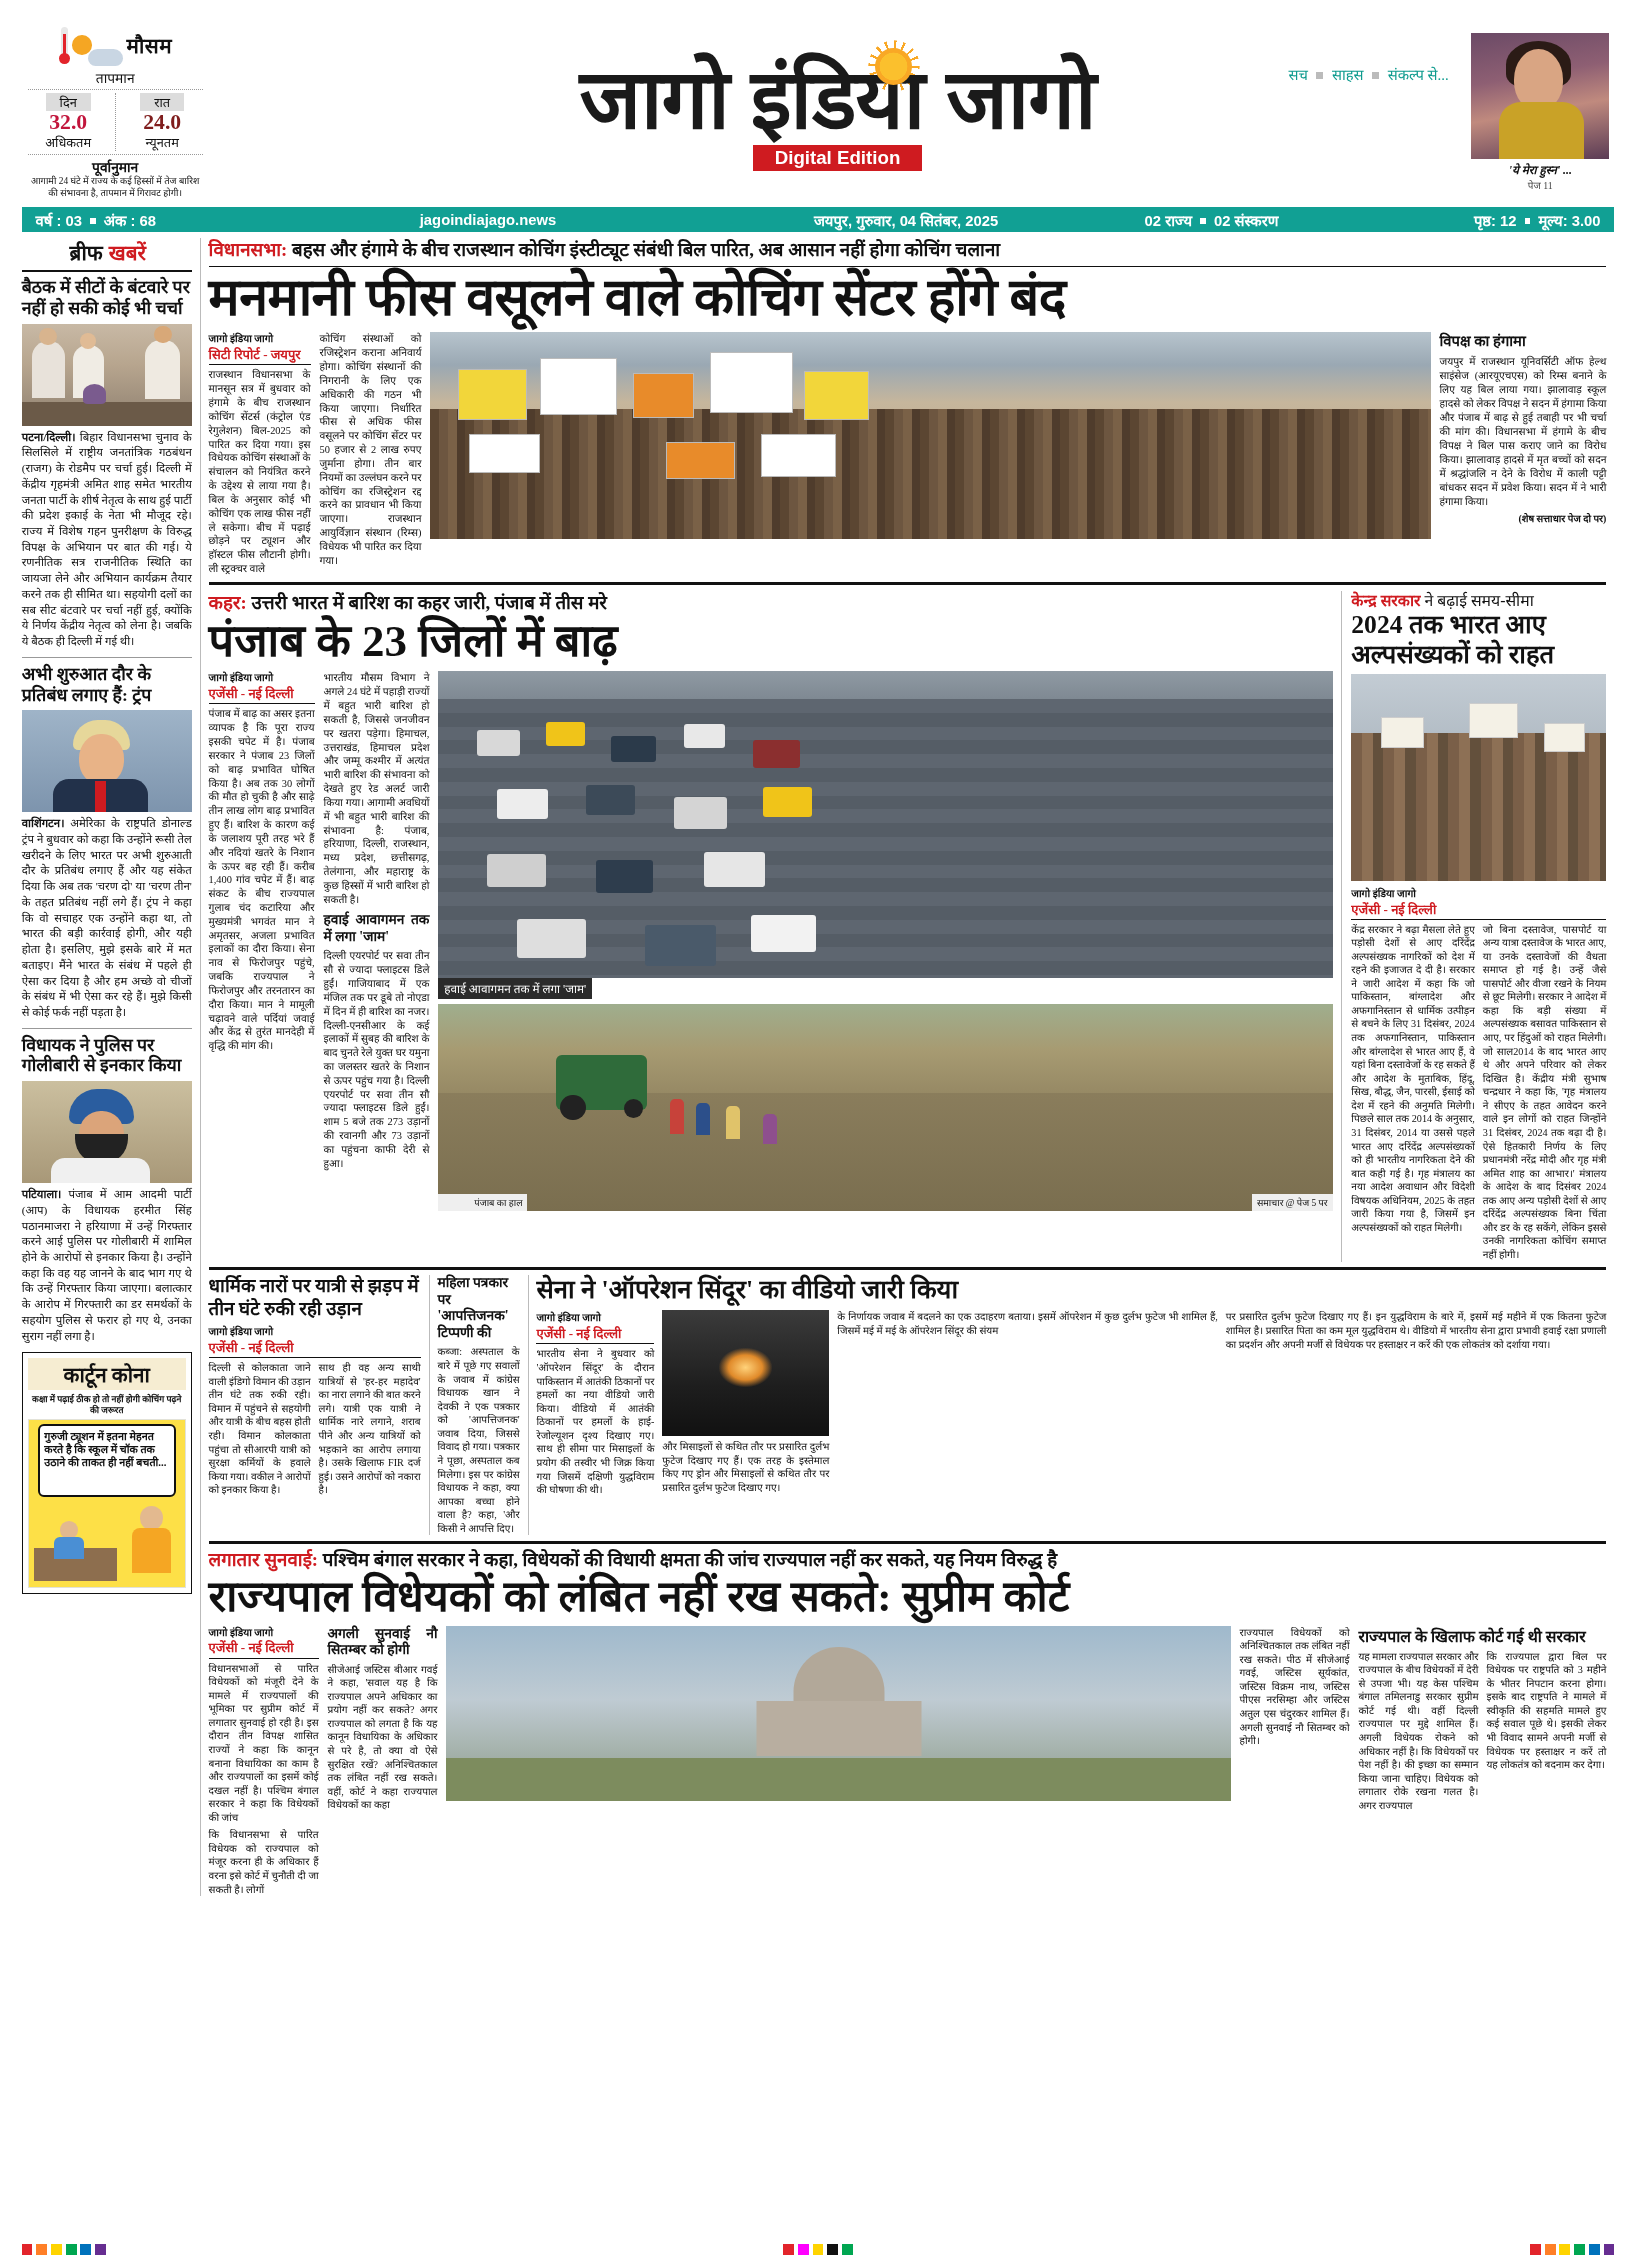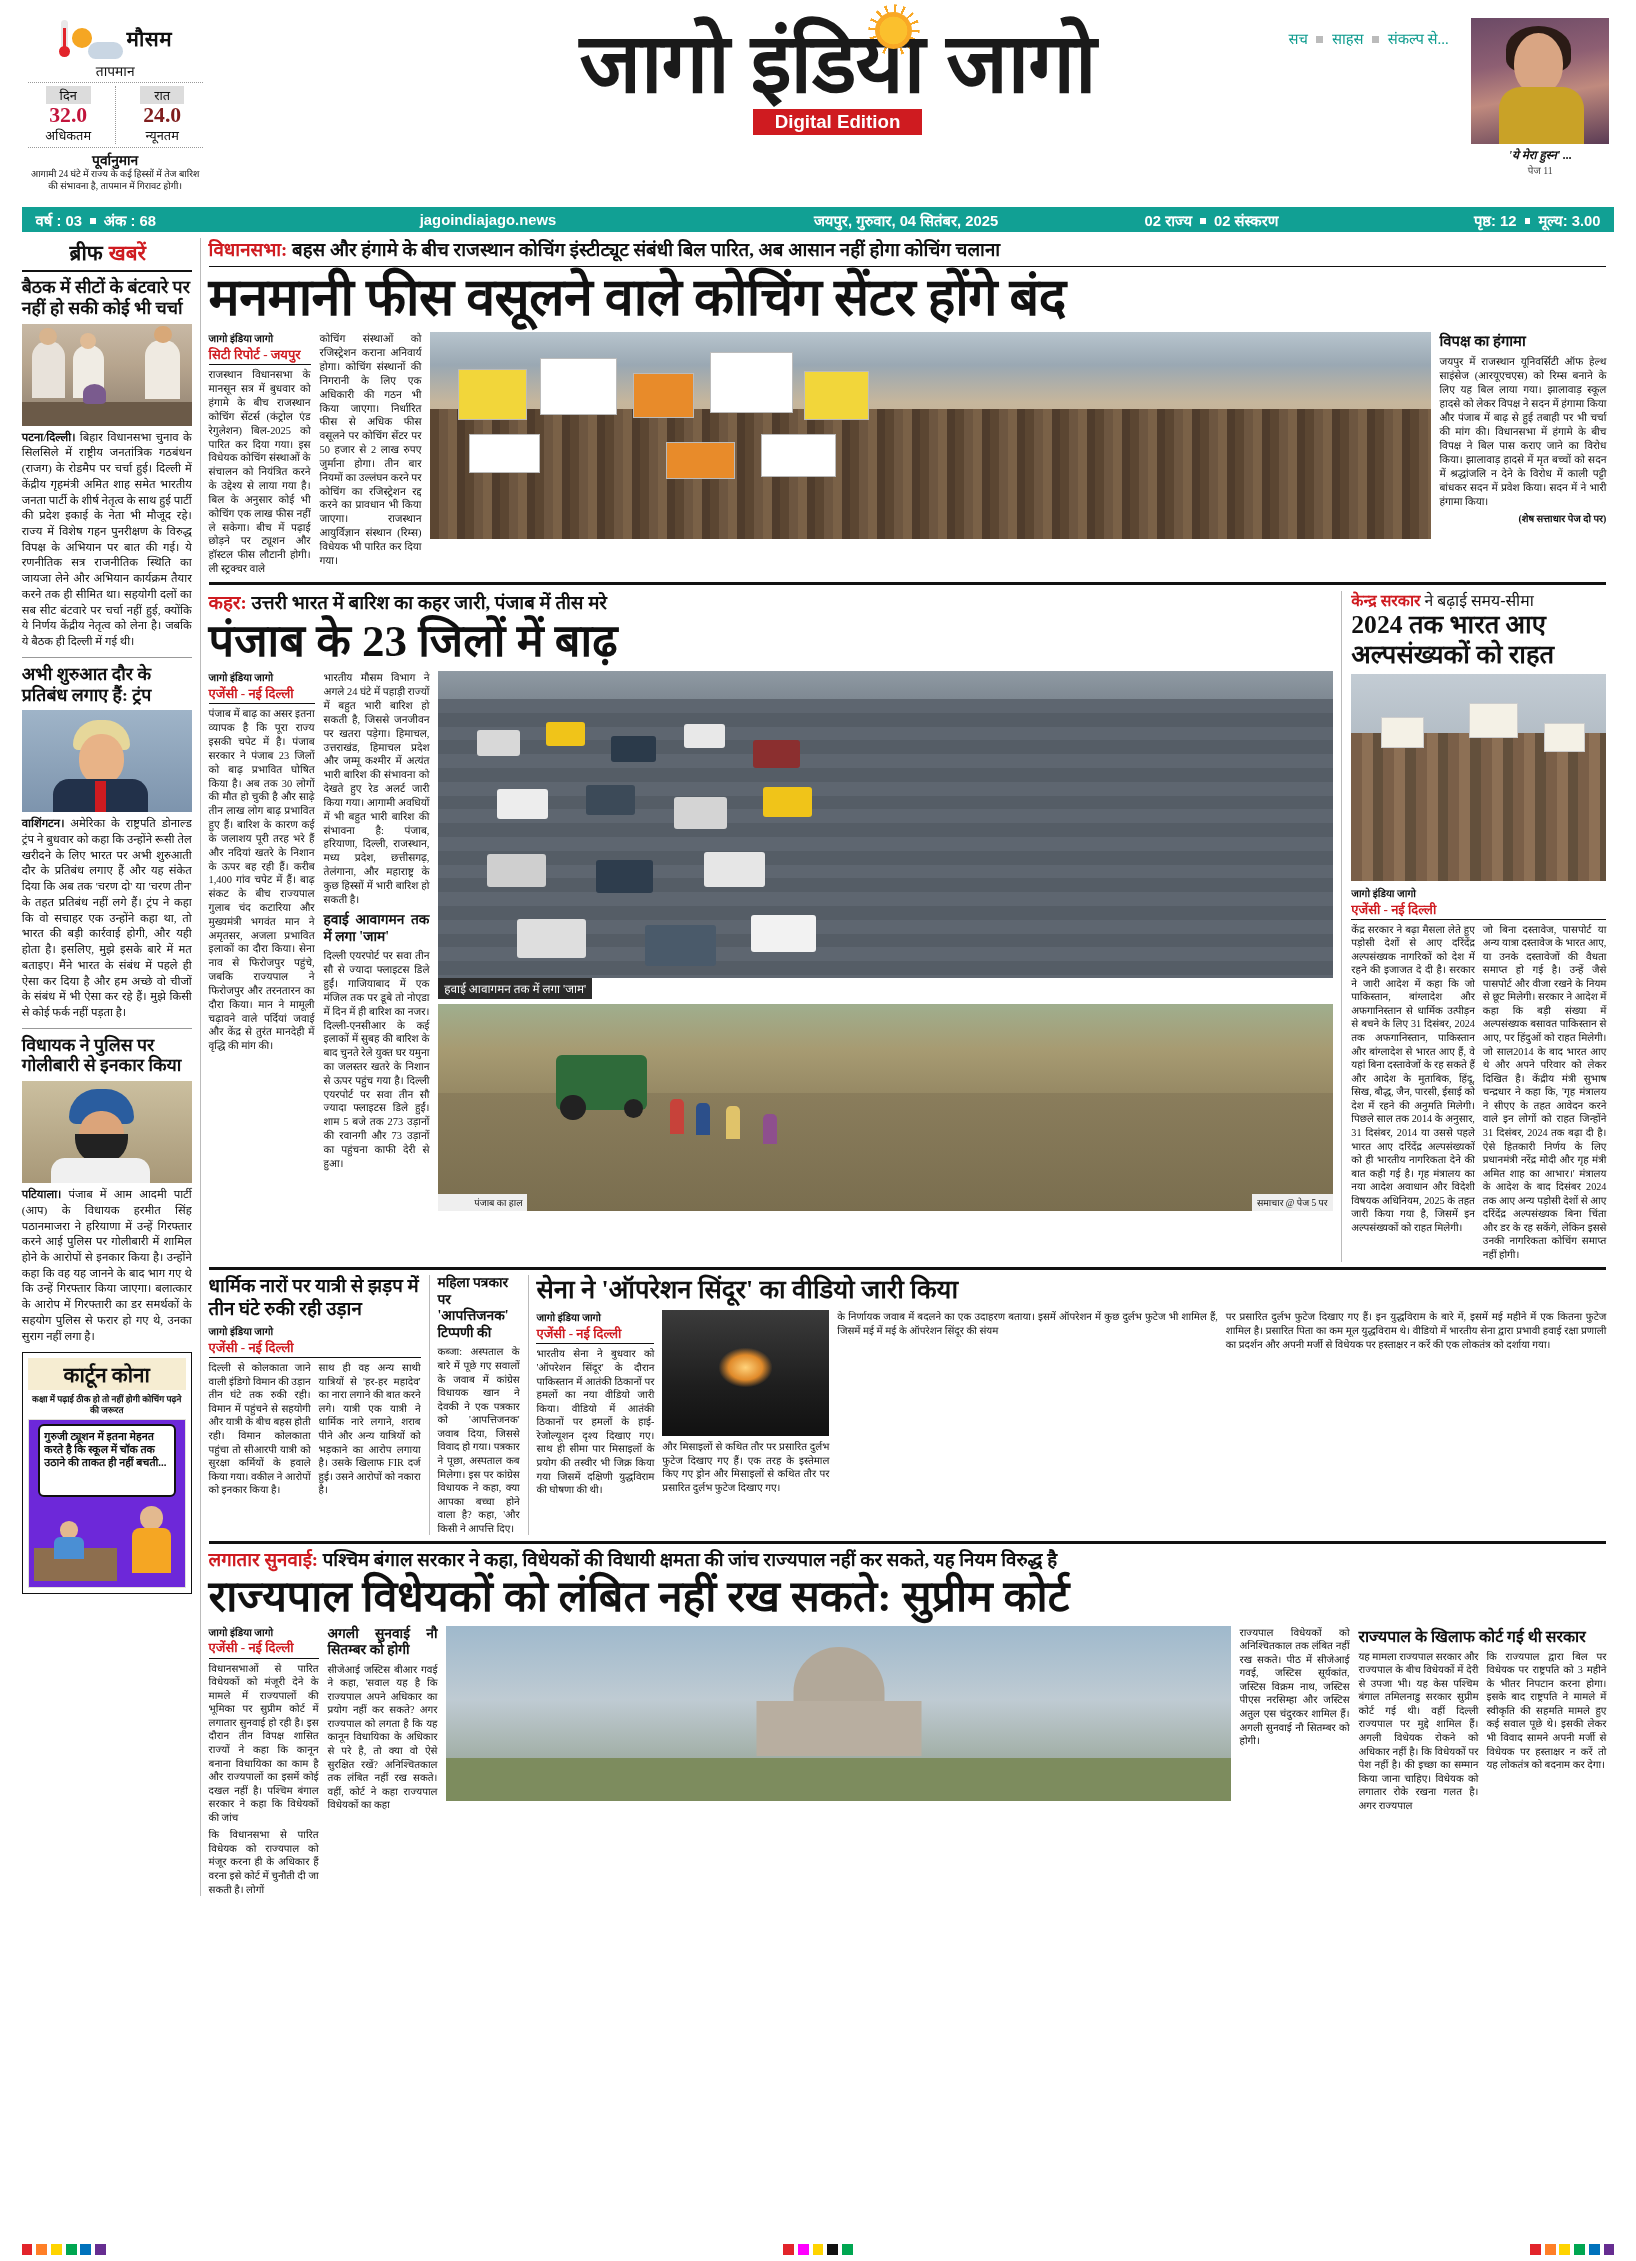--- a/index.html
+++ b/index.html
@@ -8,21 +8,21 @@
     width: 1636px; height: 2262px;
     background: #ffffff;
     font-family: "Liberation Serif", "DejaVu Serif", serif;
     color: #111;
     position: relative;
     overflow: hidden;
   }
   .page { width: 1636px; height: 2262px; padding: 13.8px 21.7px 0 21.7px; position: relative; }
 
   
-  .masthead { display: flex; align-items: flex-start; height: 193px; position: relative; }
+  .masthead { display: flex; align-items: center; height: 193px; position: relative; }
 
   .weather-box { width: 187px; padding-top: 3.9px; text-align: center; flex: none; }
   .weather-top { display: flex; align-items: center; justify-content: center; gap: 3.9px; height: 41px; }
   .thermo { width: 12.8px; height: 37px; position: relative; }
   .thermo .tube { position: absolute; left: 3px; top: 0; width: 6.9px; height: 29.6px; background: #e8e8e8; border-radius: 3.9px; }
   .thermo .merc { position: absolute; left: 4.9px; top: 7.9px; width: 3px; height: 21.7px; background: #e2242b; }
   .thermo .bulb { position: absolute; left: 1px; bottom: 0; width: 10.8px; height: 10.8px; background: #e2242b; border-radius: 50%; }
   .wsun { width: 19.7px; height: 19.7px; background: #f5a623; border-radius: 50%; position: relative; margin-left: -3px; }
   .wcloud { width: 35px; height: 16.7px; background: #c9d6e3; border-radius: 9.9px 9.9px 7.9px 7.9px; margin-left: -7.9px; align-self: flex-end; }
   .weather-label { font-size: 20.7px; font-weight: bold; letter-spacing: 0.5px; }
@@ -116,21 +116,21 @@
   .ph-sikh .shirt{position:absolute;left:29.6px;top:77px;width:99px;height:31.5px;background:#f0f0f0;border-radius:13.8px 13.8px 0 0;}
 
   .sb-body { font-size: 11.4px; line-height: 1.38; text-align: justify; }
   .sb-body b { font-weight: bold; }
   .sb-sep { border-top: 1px solid #999; margin: 6.9px 0 5.9px 0; }
 
   
   .cartoon-box { border: 1.5px solid #111; padding: 4.9px; margin-top: 7.9px; }
   .cartoon-title { background: #f6edd2; text-align: center; font-size: 20.7px; font-weight: bold; padding: 2px 0; }
   .cartoon-sub { font-size: 8.9px; font-weight: bold; text-align: center; line-height: 1.25; margin: 3.9px 2px 3px 2px; }
-  .cartoon-art { height: 169px; background: #6d28d9; position: relative; overflow: hidden; border: 1px solid #e2e2d8; }
+  .cartoon-art { height: 169px; background: #fde047; position: relative; overflow: hidden; border: 1px solid #e2e2d8; }
   .bubble { position: absolute; left: 9.9px; top: 3.9px; width: 138px; height: 73px; background: #fff; border: 2px solid #111; border-radius: 5.9px; font-size: 10.8px; font-weight: bold; padding: 3.9px; line-height: 1.22; color: #111; }
   .c-teacher { position: absolute; right: 7.9px; bottom: 5.9px; width: 51px; height: 75px; }
   .c-teacher .h { position:absolute; left:13.8px; top:0; width:23.6px; height:23.6px; background:#e3b98f; border-radius:50%; }
   .c-teacher .b { position:absolute; left:5.9px; top:21.7px; width:39px; height:45px; background:#f5a623; border-radius:7.9px 7.9px 0 0; }
   .c-desk { position: absolute; left: 5.9px; bottom: 5.9px; width: 83px; height: 33px; background: #8d6e4e; }
   .c-student { position:absolute; left:25.6px; bottom:33px; width:29.6px; height:33px; }
   .c-student .h{position:absolute;left:5.9px;top:0;width:17.7px;height:17.7px;background:#e3b98f;border-radius:50%;}
   .c-student .b{position:absolute;left:0;top:15.8px;width:29.6px;height:21.7px;background:#4a8fd4;border-radius:5.9px 5.9px 0 0;}
 
   

